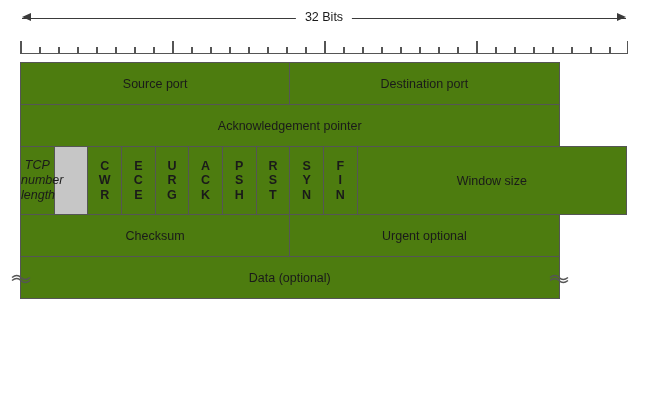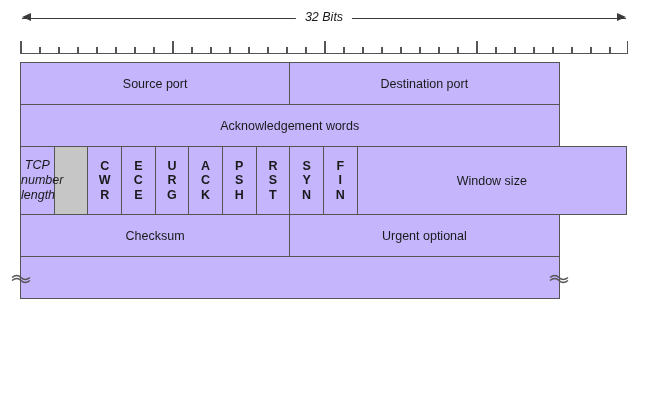--- a/index.html
+++ b/index.html
@@ -49,21 +49,20 @@
     position: absolute;
     left: 50%;
     top: -2px;
     transform: translateX(-50%);
     background: #ffffff;
     padding: 0 9px;
     font-size: 12.5px;
     line-height: 18px;
     white-space: nowrap;
     color: #1a1a1a;
-    font-style: italic;
   }
 
   
   .ruler {
     position: absolute;
     left: 20px;
     top: 38px;
     width: 608px;
     height: 16px;
   }
@@ -93,21 +92,21 @@
     border-collapse: collapse;
     table-layout: fixed;
   }
   .tcp-table td {
     border: 1.5px solid #555555;
     text-align: center;
     vertical-align: middle;
     font-size: 12.5px;
     color: #1a1a1a;
     padding: 0;
-    background: #c4b5fd;
+    background: #4d7c0f;
   }
   .row-std { height: 42px; }
   .row-flags { height: 68px; }
 
   
   .flag-cell {
     width: 19px;
     padding: 0 !important;
     font-size: 12px;
     font-weight: bold;
@@ -200,21 +199,21 @@
   <table class="tcp-table">
     <tbody>
 
       <tr class="row-std">
         <td colspan="8">Source port</td>
         <td colspan="8">Destination port</td>
       </tr>
 
 
       <tr class="row-std">
-        <td colspan="16">Acknowledgement words</td>
+        <td colspan="16">Acknowledgement pointer</td>
       </tr>
 
       <tr class="row-flags">
         <td class="hdrlen-cell">
           <span>TCP</span><br>
           <span>number</span><br>
           <span>length</span>
         </td>
 
         <td class="reserved-cell"></td>
@@ -280,20 +279,21 @@
       </tr>
 
       <tr class="row-std">
         <td colspan="8">Checksum</td>
         <td colspan="8">Urgent optional</td>
       </tr>
 
 
       <tr class="row-std ragged-row">
         <td colspan="16">
+          <span>Data (optional)</span>
           <svg class="break-mark left" viewBox="0 0 22 13">
             <path d="M2 5.5 Q7 1.5 11 5.5 T20 5.5" fill="none" stroke="#555555" stroke-width="1.4"></path>
             <path d="M2 8.5 Q7 4.5 11 8.5 T20 8.5" fill="none" stroke="#555555" stroke-width="1.4"></path>
           </svg>
           <svg class="break-mark right" viewBox="0 0 22 13">
             <path d="M2 5.5 Q7 1.5 11 5.5 T20 5.5" fill="none" stroke="#555555" stroke-width="1.4"></path>
             <path d="M2 8.5 Q7 4.5 11 8.5 T20 8.5" fill="none" stroke="#555555" stroke-width="1.4"></path>
           </svg>
         </td>
       </tr>

